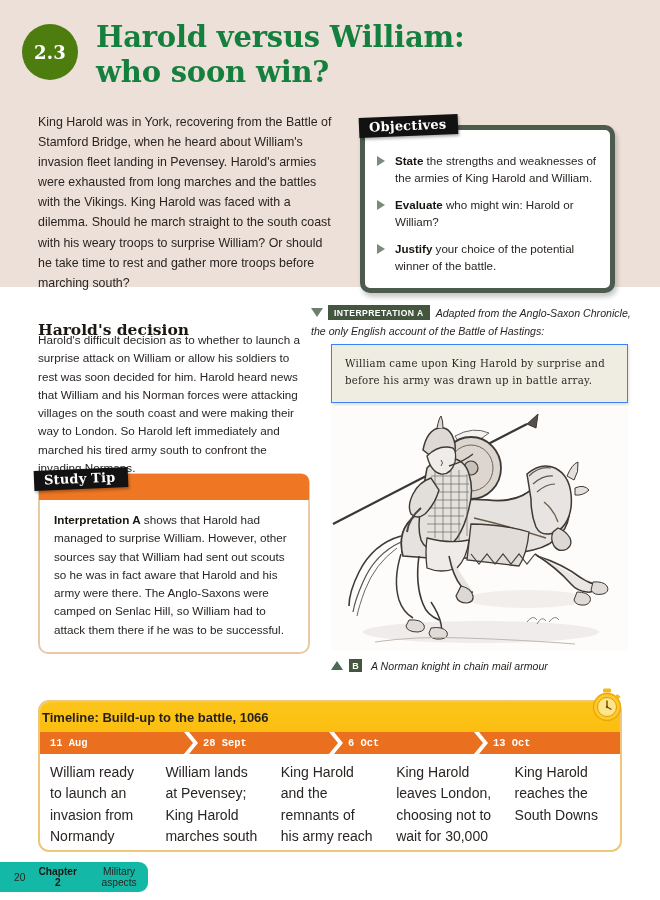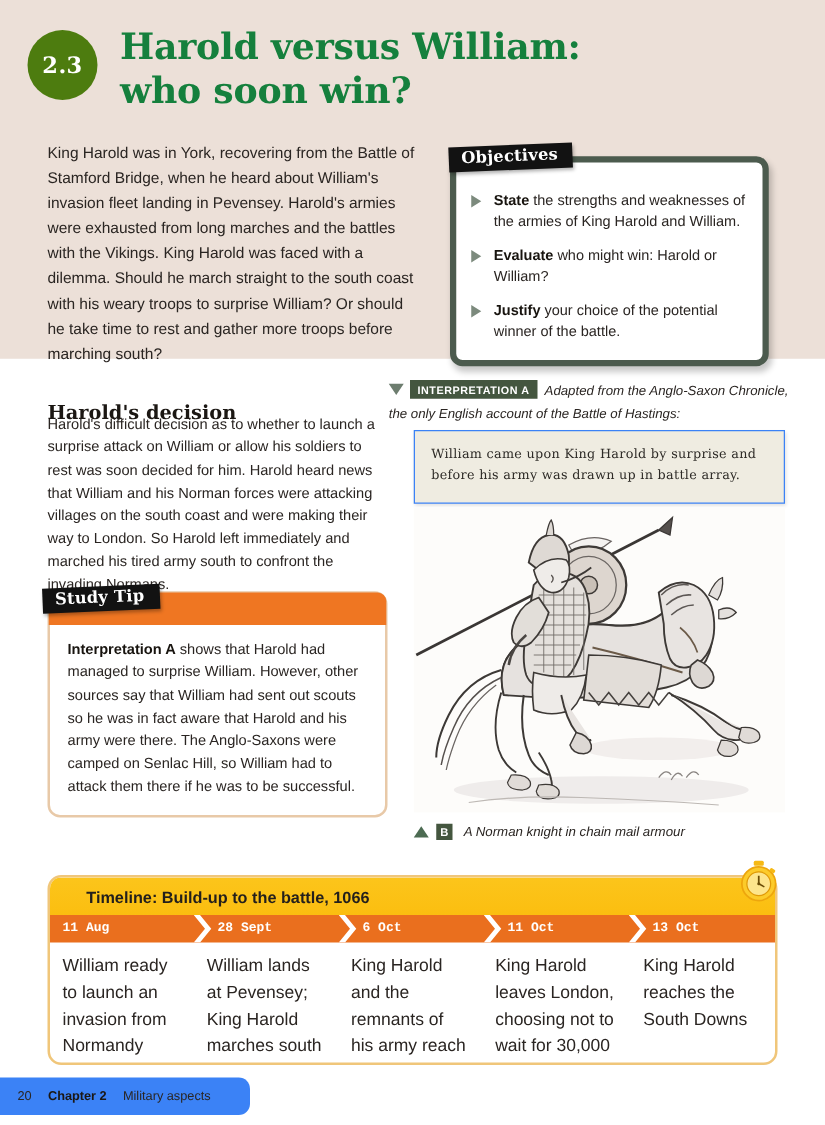--- a/index.html
+++ b/index.html
@@ -267,21 +267,21 @@
     border: 2px solid #f0c67a;
     border-radius: 11px;
     background: #ffffff;
     overflow: hidden;
   }
   .tl-head {
     height: 30px;
     background: linear-gradient(180deg, #fcc51b 0%, #fbbe10 100%);
     display: flex;
     align-items: center;
-    padding-left: 29px;
+    padding-left: 2px;
     font-weight: bold;
     font-size: 13px;
     color: #231f1c;
   }
   .tl-dates {
     height: 22px;
     background: #ea6f1e;
     display: flex;
     position: relative;
     font-family: Liberation Mono, monospace;
@@ -318,23 +318,23 @@
   .stopwatch {
     position: absolute;
     left: 592px; top: 688px;
     width: 30px; height: 34px;
   }
 
   
   .footer-tab {
     position: absolute;
     left: 0; top: 862px;
-    width: 200px;
+    width: 148px;
     height: 30px;
-    background: #3b82f6;
+    background: #14b8a6;
     border-radius: 0 9px 9px 0;
     display: flex;
     align-items: center;
     padding-left: 14px;
     box-sizing: border-box;
     gap: 13px;
     font-size: 10.2px;
     color: #2a2522;
     text-align: center;
   }
@@ -487,26 +487,20 @@
     <div class="tl-date-cell">
       <svg class="chev" viewBox="0 0 16 22">
           <polygon points="0,0 5,0 14,11 5,22 0,22 9,11" fill="#ffffff"></polygon>
         </svg>
       <span style="margin-left:8px">6 Oct</span>
     </div>
     <div class="tl-date-cell">
       <svg class="chev" viewBox="0 0 16 22">
           <polygon points="0,0 5,0 14,11 5,22 0,22 9,11" fill="#ffffff"></polygon>
         </svg>
-      <span style="margin-left:8px">11 Oct</span>
-    </div>
-    <div class="tl-date-cell">
-      <svg class="chev" viewBox="0 0 16 22">
-          <polygon points="0,0 5,0 14,11 5,22 0,22 9,11" fill="#ffffff"></polygon>
-        </svg>
       <span style="margin-left:8px">13 Oct</span>
     </div>
   </div>
   <div class="tl-cols">
     <div class="tl-col">William ready to launch an invasion from Normandy</div>
     <div class="tl-col">William lands at Pevensey; King Harold marches south</div>
     <div class="tl-col">King Harold and the remnants of his army reach London</div>
     <div class="tl-col">King Harold leaves London, choosing not to wait for 30,000 reinforcements, and marches to meet William</div>
     <div class="tl-col">King Harold reaches the South Downs</div>
   </div>

